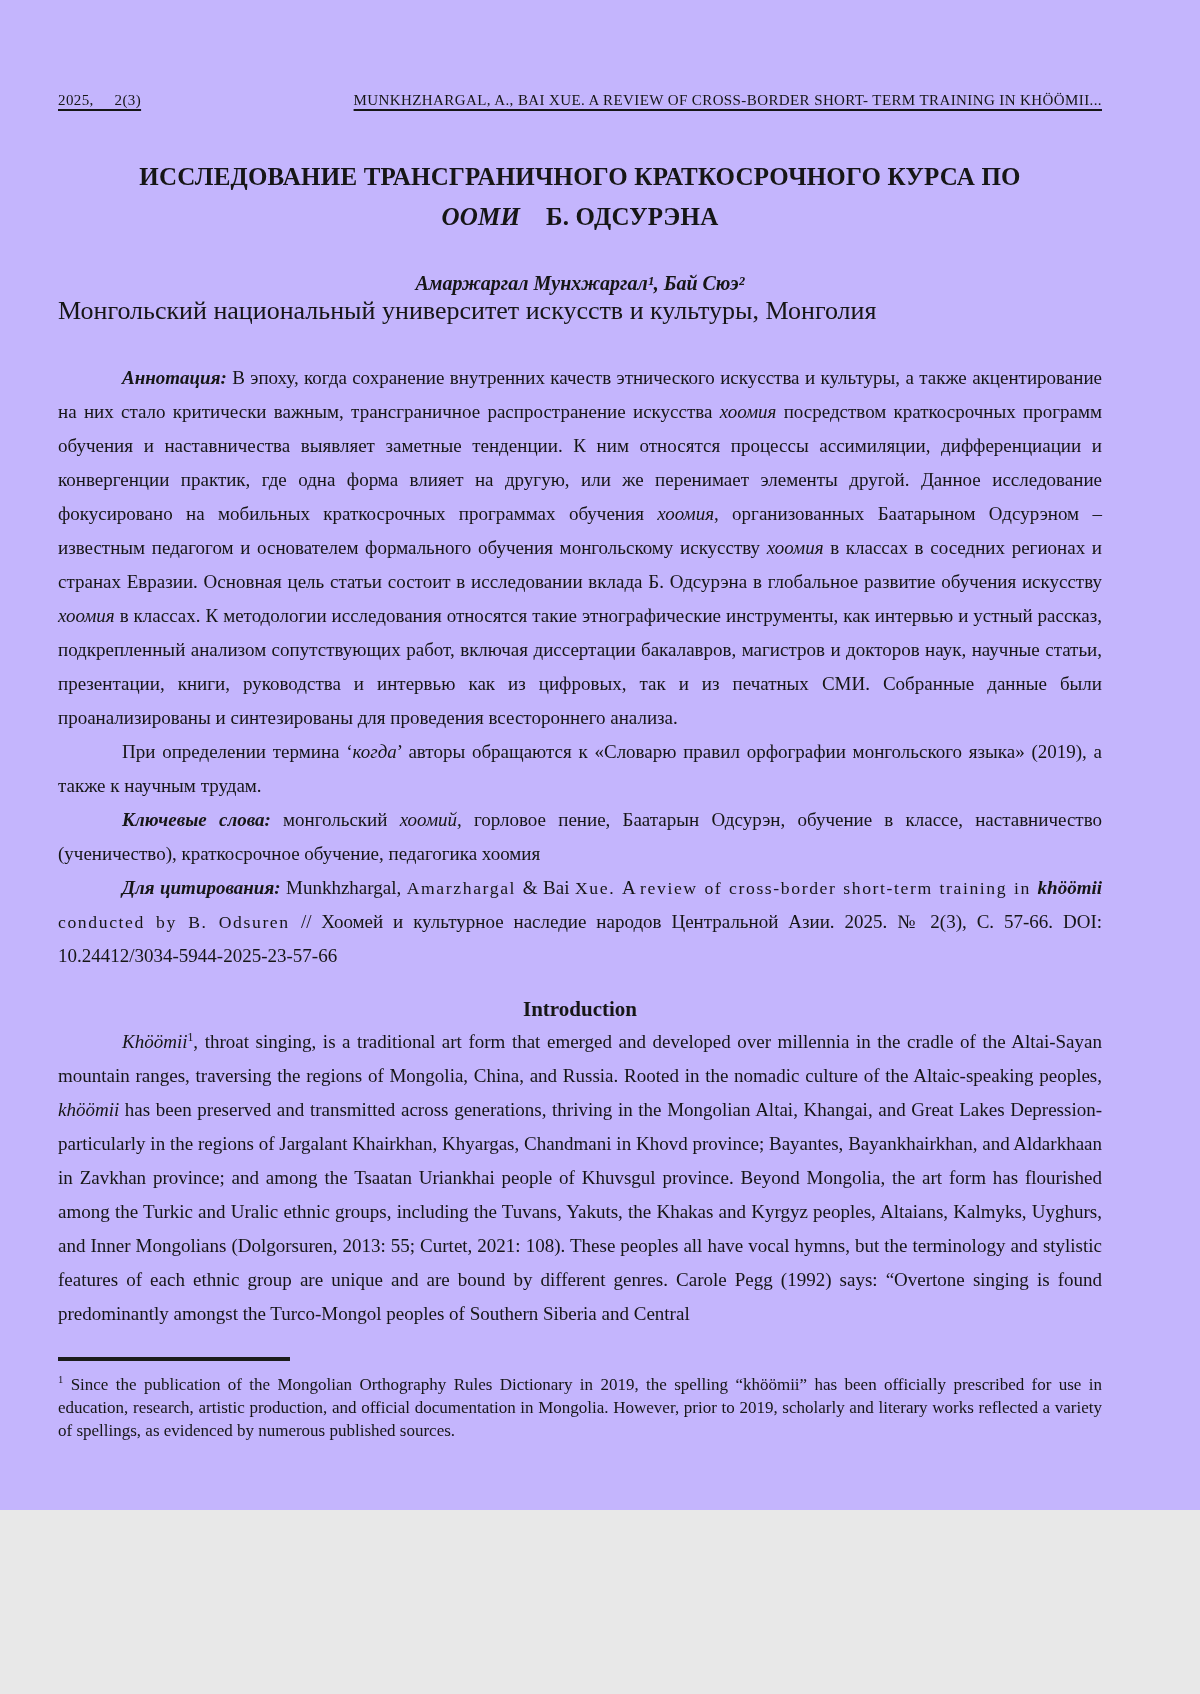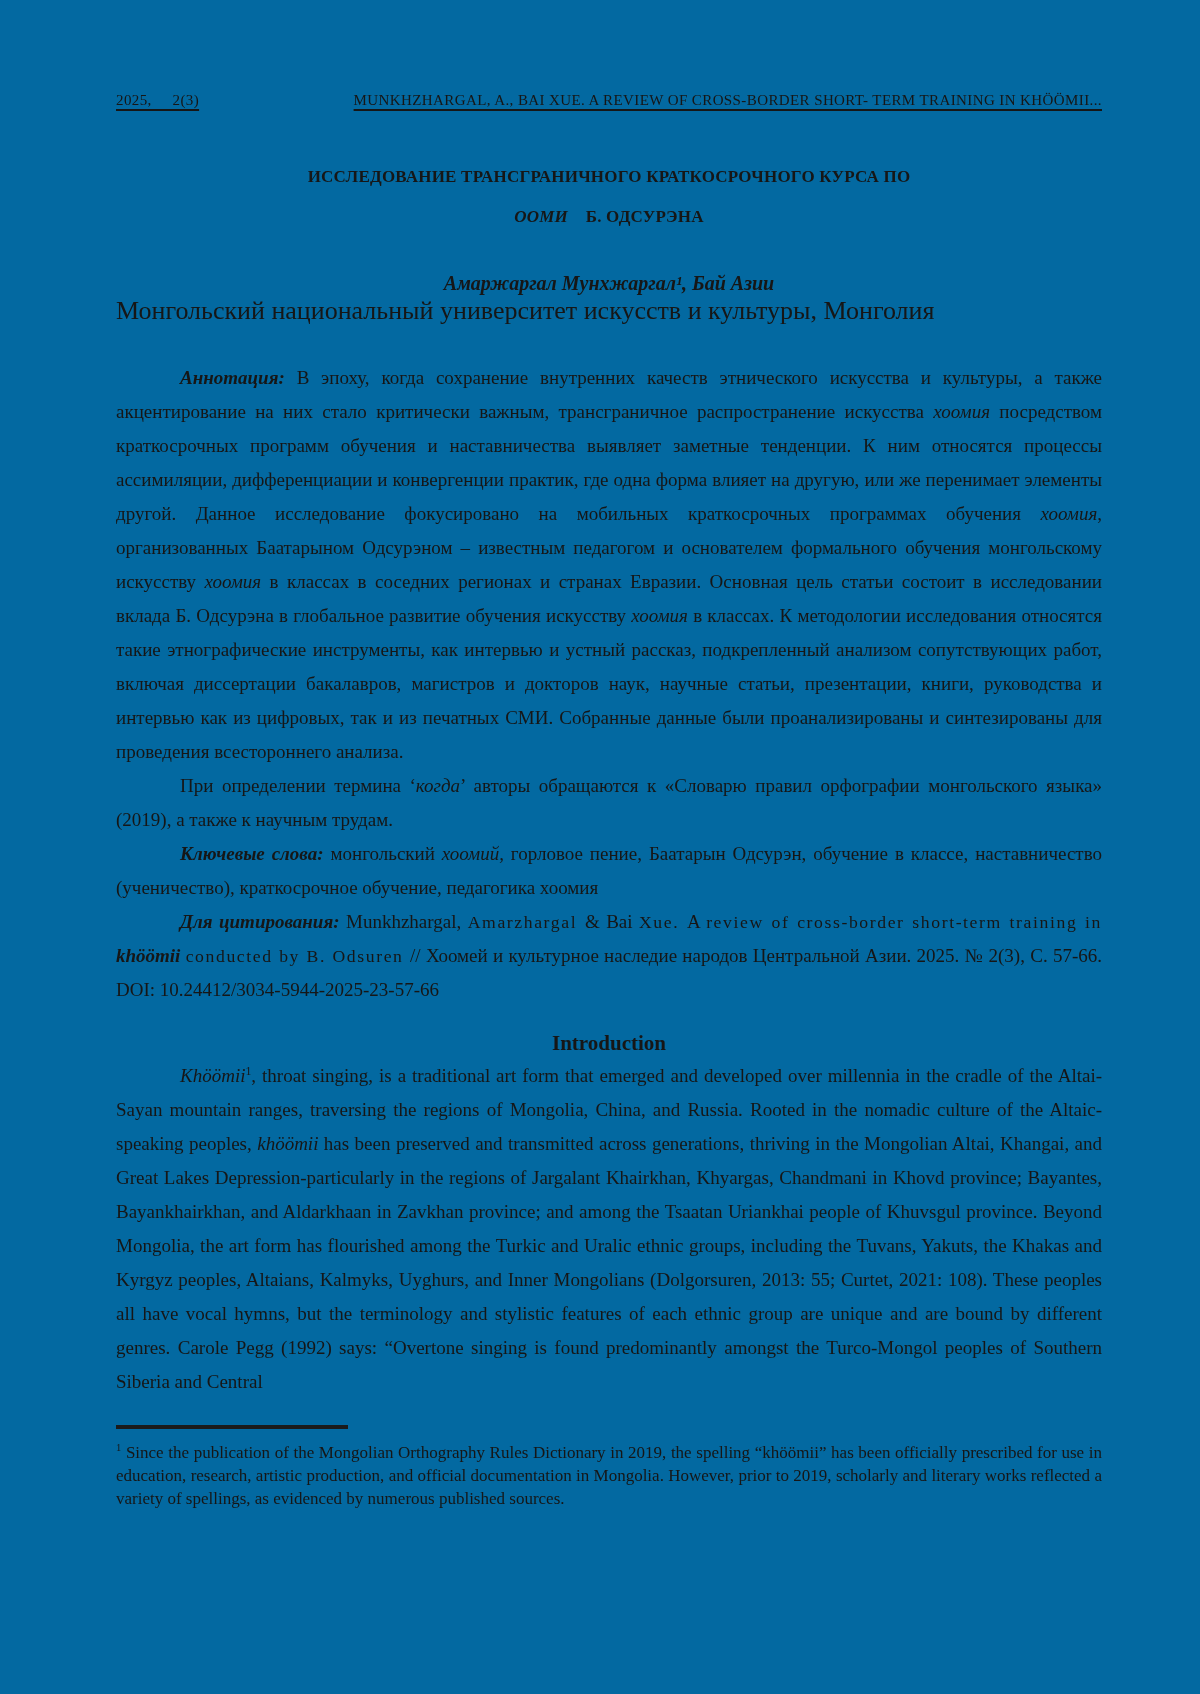--- a/index.html
+++ b/index.html
@@ -1,44 +1,44 @@
 <!DOCTYPE html>
 <html><head>
 <meta charset="utf-8">
 <style>
   html, body { margin: 0; padding: 0; background: #e8e8e8; }
   .page {
     position: relative;
     width: 1200px;
-    height: 1694px;
+    height: 1510px;
     margin: 0 auto;
-    background: #0369a1;
+    background: #c4b5fd;
     color: #161616;
     font-family: "Liberation Serif", "DejaVu Serif", serif;
     box-sizing: border-box;
-    padding: 92px 98px 0 116px;
+    padding: 92px 98px 0 58px;
     overflow: hidden;
   }
   .header {
     display: flex;
     justify-content: space-between;
     align-items: baseline;
     font-size: 15px;
     letter-spacing: 0.4px;
     white-space: nowrap;
   }
   .header span {
     text-decoration: underline;
     text-underline-offset: 4px;
     text-decoration-thickness: 1.5px;
   }
   .title {
     margin: 48px 0 0 0;
     text-align: center;
-    font-size: 17px;
+    font-size: 25px;
     font-weight: bold;
     line-height: 40px;
     letter-spacing: 0.2px;
   }
   .authors {
     margin-top: 32px;
     text-align: center;
     font-size: 20px;
     font-weight: bold;
     font-style: italic;
@@ -97,21 +97,21 @@
 
 <div class="page">
 
   <div class="header">
     <span>2025,&nbsp;&nbsp;&nbsp;&nbsp;&nbsp;2(3)</span>
     <span>MUNKHZHARGAL, A., BAI XUE. A REVIEW OF CROSS-BORDER SHORT- TERM TRAINING IN KHÖÖMII...</span>
   </div>
 
   <h1 class="title"><span>ИССЛЕДОВАНИЕ ТРАНСГРАНИЧНОГО КРАТКОСРОЧНОГО КУРСА ПО</span><br><span><span class="r-i">ООМИ</span><span class="r-n">&nbsp;&nbsp;&nbsp;&nbsp;Б. ОДСУРЭНА</span></span></h1>
 
-  <div class="authors">Амаржаргал Мунхжаргал¹, Бай Азии</div>
+  <div class="authors">Амаржаргал Мунхжаргал¹, Бай Сюэ²</div>
   <div class="affiliation">Монгольский национальный университет искусств и культуры, Монголия</div>
 
   <p class="body-p first"><span class="r-bi">Аннотация: </span><span class="r-n">В эпоху, когда сохранение внутренних качеств этнического искусства и культуры, а также акцентирование на них стало критически важным, трансграничное распространение искусства </span><span class="r-i">хоомия</span><span class="r-n"> посредством краткосрочных программ обучения и наставничества выявляет заметные тенденции. К ним относятся процессы ассимиляции, дифференциации и конвергенции практик, где одна форма влияет на другую, или же перенимает элементы другой. Данное исследование фокусировано на мобильных краткосрочных программах обучения </span><span class="r-i">хоомия</span><span class="r-n">, организованных Баатарыном Одсурэном – известным педагогом и основателем формального обучения монгольскому искусству </span><span class="r-i">хоомия</span><span class="r-n"> в классах в соседних регионах и странах Евразии. Основная цель статьи состоит в исследовании вклада Б. Одсурэна в глобальное развитие обучения искусству </span><span class="r-i">хоомия</span><span class="r-n"> в классах. К методологии исследования относятся такие этнографические инструменты, как интервью и устный рассказ, подкрепленный анализом сопутствующих работ, включая диссертации бакалавров, магистров и докторов наук, научные статьи, презентации, книги, руководства и интервью как из цифровых, так и из печатных СМИ. Собранные данные были проанализированы и синтезированы для проведения всестороннего анализа.</span></p>
   <p class="body-p"><span class="r-n">При определении термина ‘</span><span class="r-i">когда</span><span class="r-n">’ авторы обращаются к «Словарю правил орфографии монгольского языка» (2019), а также к научным трудам.</span></p>
   <p class="body-p"><span class="r-bi">Ключевые слова: </span><span class="r-n">монгольский </span><span class="r-i">хоомий,</span><span class="r-n">  горловое пение, Баатарын Одсурэн, обучение в классе, наставничество (ученичество), краткосрочное обучение, педагогика хоомия</span></p>
   <p class="body-p"><span class="r-bi">Для цитирования: </span><span class="r-n">Munkhzhargal, </span><span class="r-ls">Amarzhargal </span><span class="r-n">&amp; Bai </span><span class="r-ls">Xue. </span><span class="r-n">A </span><span class="r-ls">review of cross-border short-term training in </span><span class="r-bi">khöömii </span><span class="r-ls">conducted by B. Odsuren </span><span class="r-n">// Хоомей и культурное наследие народов Центральной Азии. 2025. № 2(3), С. 57-66. DOI: 10.24412/3034-5944-2025-23-57-66</span></p>
 
   <h2 class="section-heading">Introduction</h2>
 
   <p class="body-p"><span class="r-i">Khöömii</span><span class="r-sup">1</span><span class="r-n">, throat singing, is a traditional art form that emerged and developed over millennia in the cradle of the Altai-Sayan mountain ranges, traversing the regions of Mongolia, China, and Russia. Rooted in the nomadic culture of the Altaic-speaking peoples, </span><span class="r-i">khöömii</span><span class="r-n"> has been preserved and transmitted across generations, thriving in the Mongolian Altai, Khangai, and Great Lakes Depression-particularly in the regions of Jargalant Khairkhan, Khyargas, Chandmani in Khovd province; Bayantes, Bayankhairkhan, and Aldarkhaan in Zavkhan province; and among the Tsaatan Uriankhai people of Khuvsgul province. Beyond Mongolia, the art form has flourished among the Turkic and Uralic ethnic groups, including the Tuvans, Yakuts, the Khakas and Kyrgyz peoples, Altaians, Kalmyks, Uyghurs, and Inner Mongolians (Dolgorsuren, 2013: 55; Curtet, 2021: 108). These peoples all have vocal hymns, but the terminology and stylistic features of each ethnic group are unique and are bound by different genres. Carole Pegg (1992) says: “Overtone singing is found predominantly amongst the Turco-Mongol peoples of Southern Siberia and Central</span></p>

